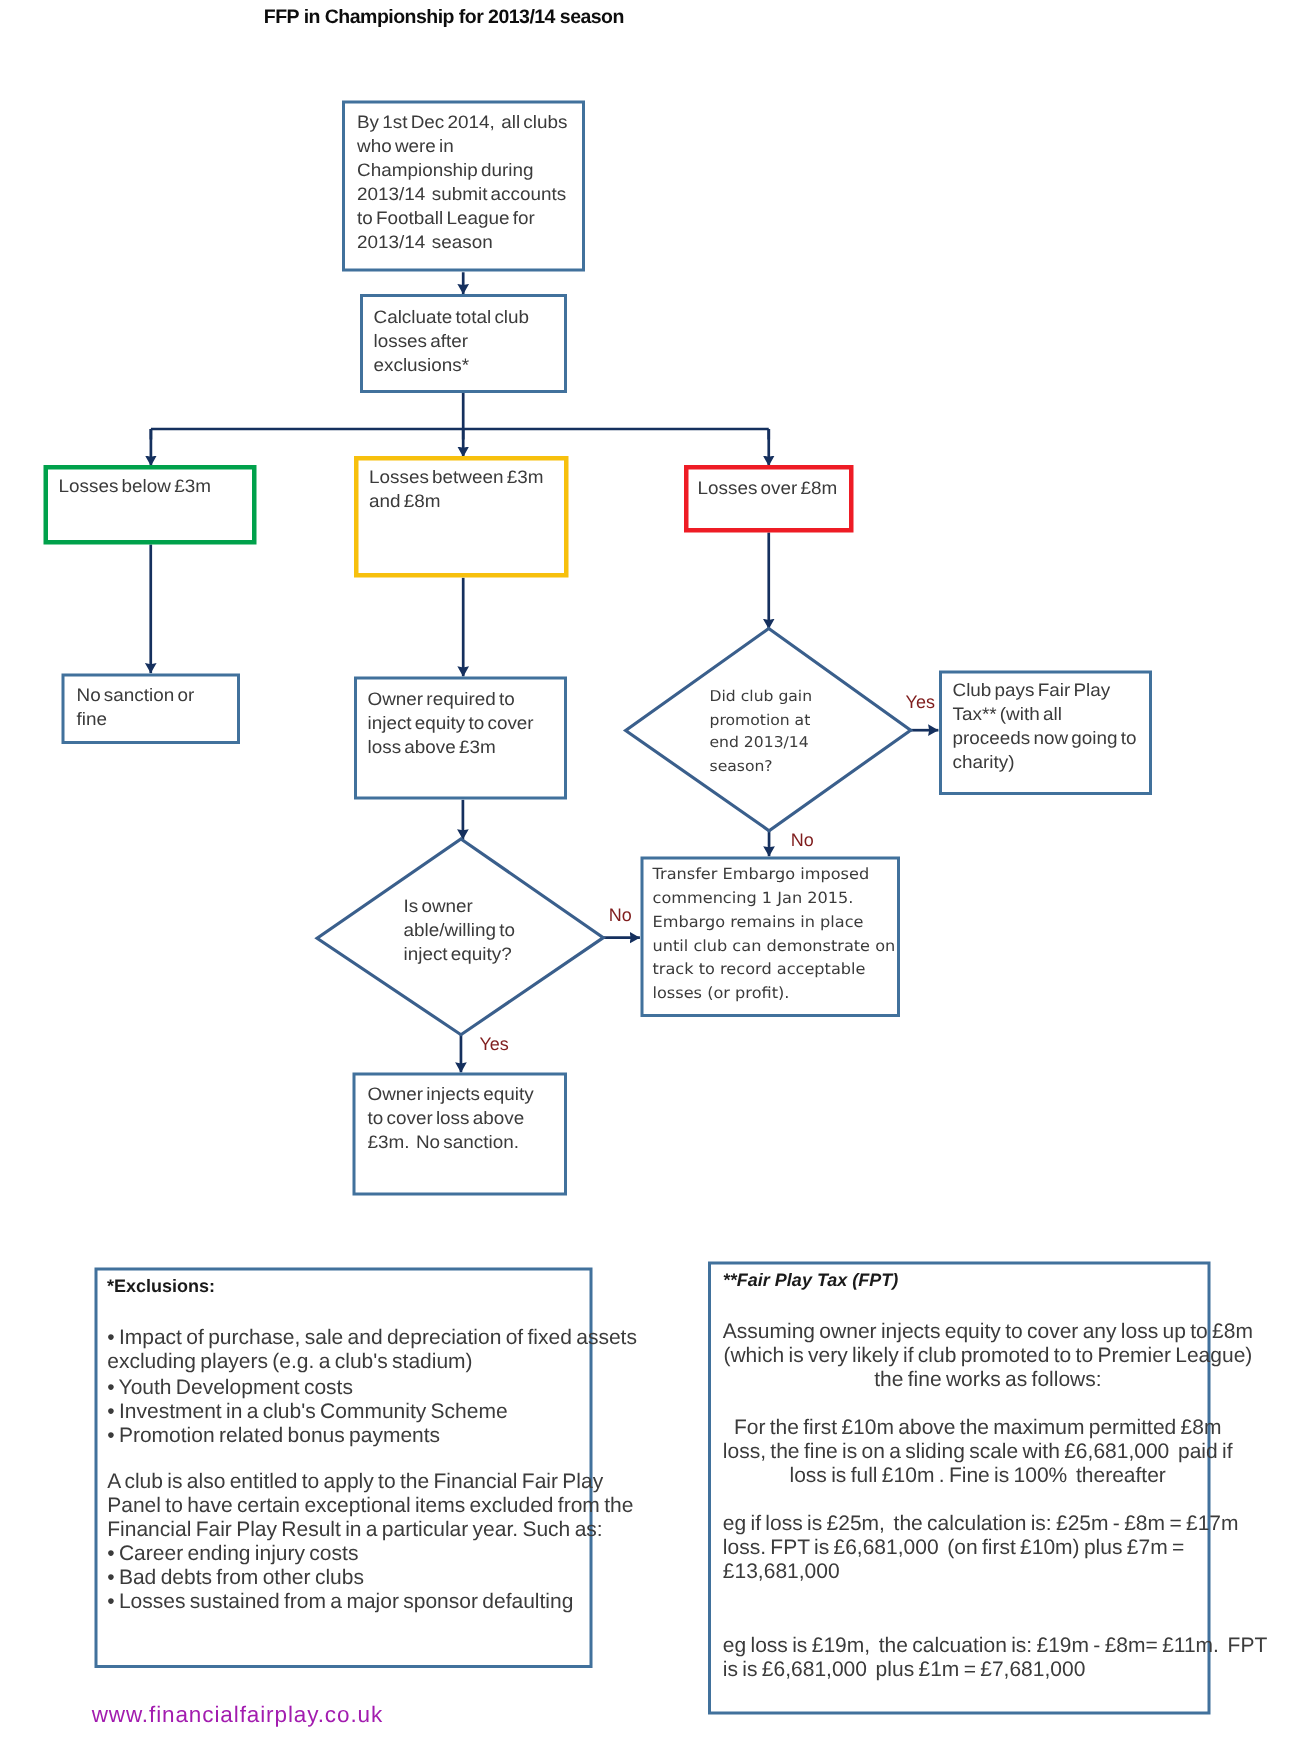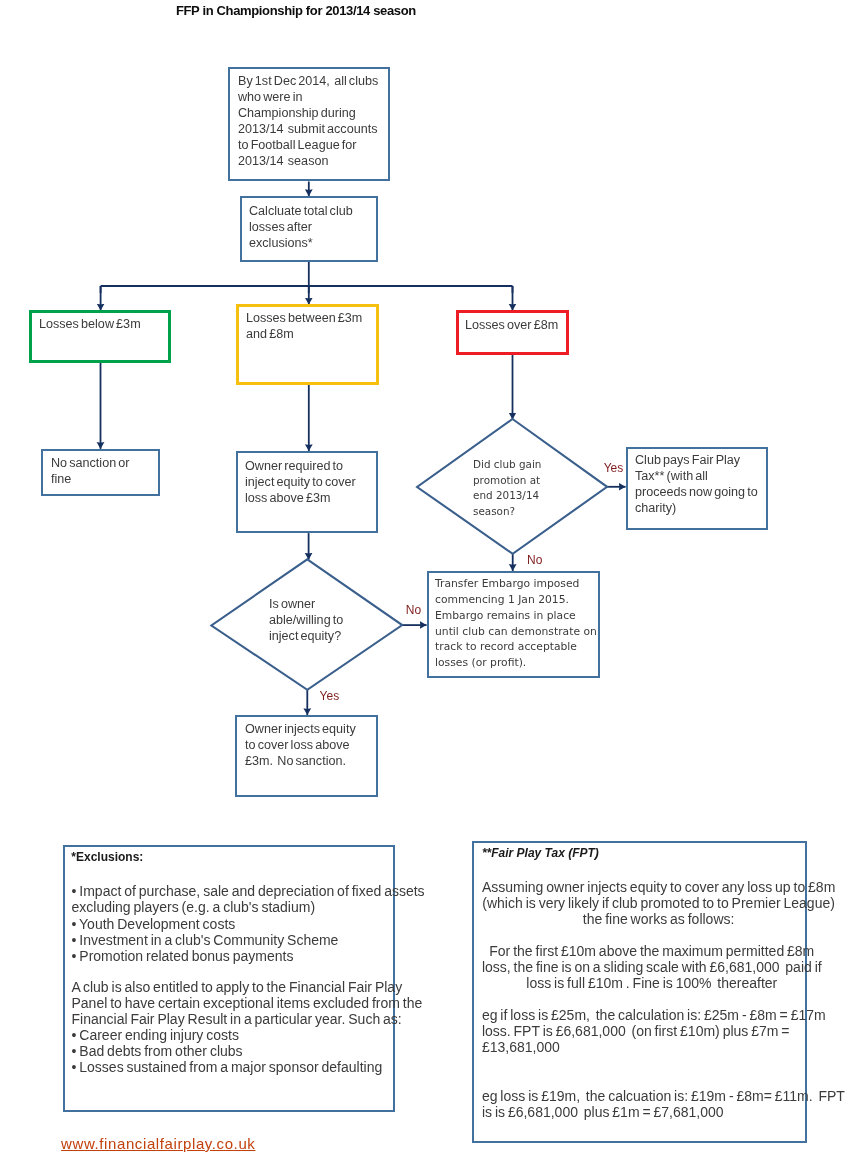--- a/index.html
+++ b/index.html
@@ -13,22 +13,22 @@
   .bx-yellow{border:3px solid #F7C00D;}
   .bx-red{border:3px solid #EE1C25;}
   .btxt{position:absolute;color:#3B3B3B;font-size:12px;line-height:16px;
         white-space:pre;word-spacing:-1.3px;transform:scaleX(1.05);transform-origin:left top;}
   .dv{font-family:"DejaVu Sans",sans-serif;}
   svg.layer{position:absolute;left:0;top:0;width:860px;height:1173px;}
   .lbl{position:absolute;color:#7f1d1d;font-size:12px;line-height:16px;white-space:nowrap;}
   .panel{position:absolute;box-sizing:border-box;border:2px solid #41719C;background:#fff;}
   .ptitle{position:absolute;font-weight:bold;font-size:12px;color:#1a1a1a;white-space:nowrap;}
   .ptext{position:absolute;font-size:14px;line-height:16.1px;color:#3B3B3B;white-space:pre;word-spacing:-1.0px;}
-  #url{position:absolute;left:61.1px;top:1135.8px;font-size:15px;letter-spacing:0.6px;line-height:16px;color:#c2410c;
-       text-decoration:underline;white-space:nowrap;}
+  #url{position:absolute;left:61.1px;top:1135.8px;font-size:15px;letter-spacing:0.6px;line-height:16px;color:#a21caf;
+       white-space:nowrap;}
 </style>
 </head>
 <body>
 
 <svg class="layer" viewBox="0 0 860 1173">
   <defs>
     <marker id="arw" markerWidth="10" markerHeight="10" refX="6.9" refY="4.5" orient="auto" markerUnits="userSpaceOnUse">
       <path d="M0,0.6 L6.9,4.5 L0,8.4 L0.75,4.5 Z" fill="#15305E"></path>
     </marker>
   </defs>

